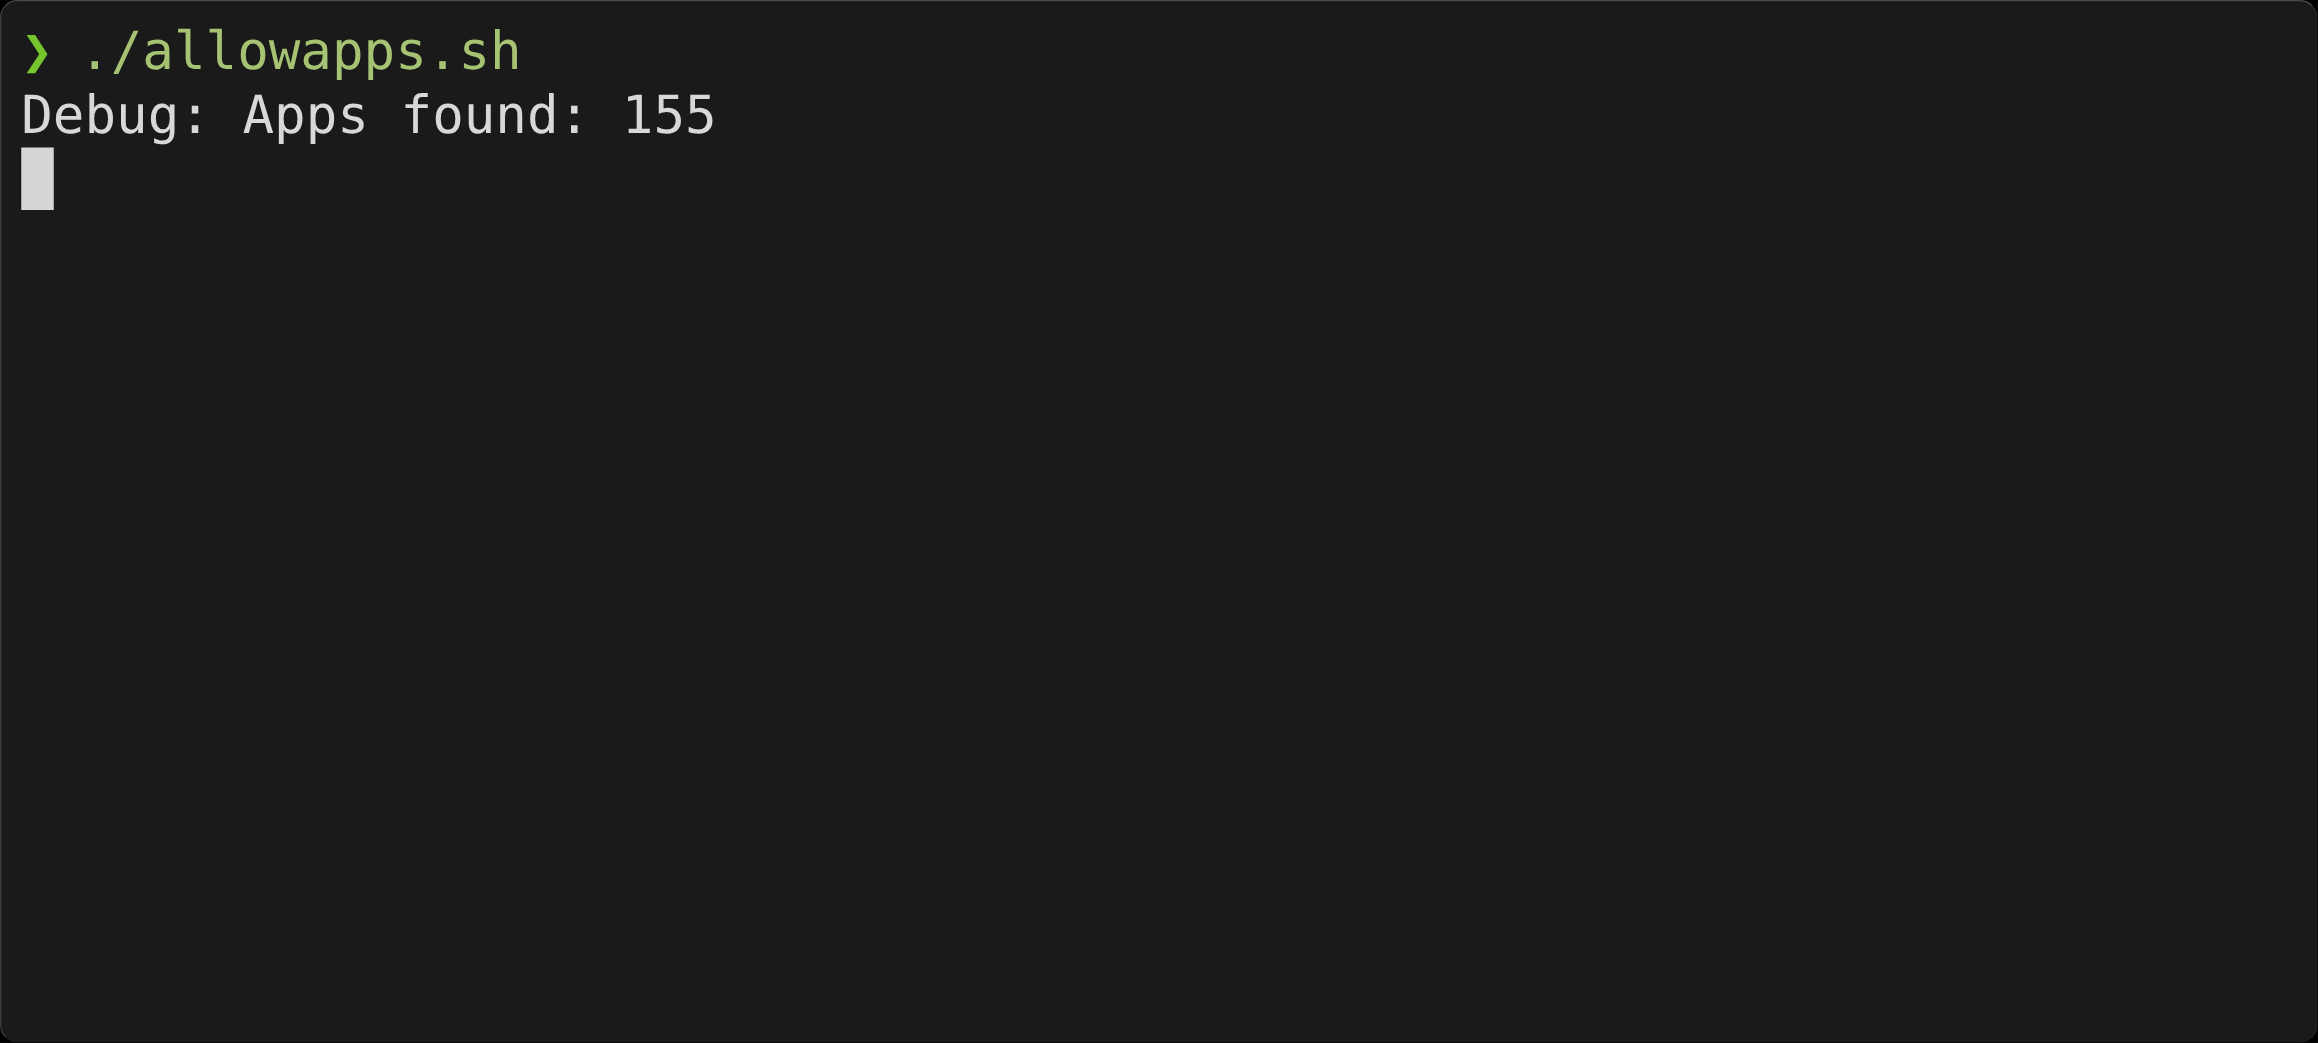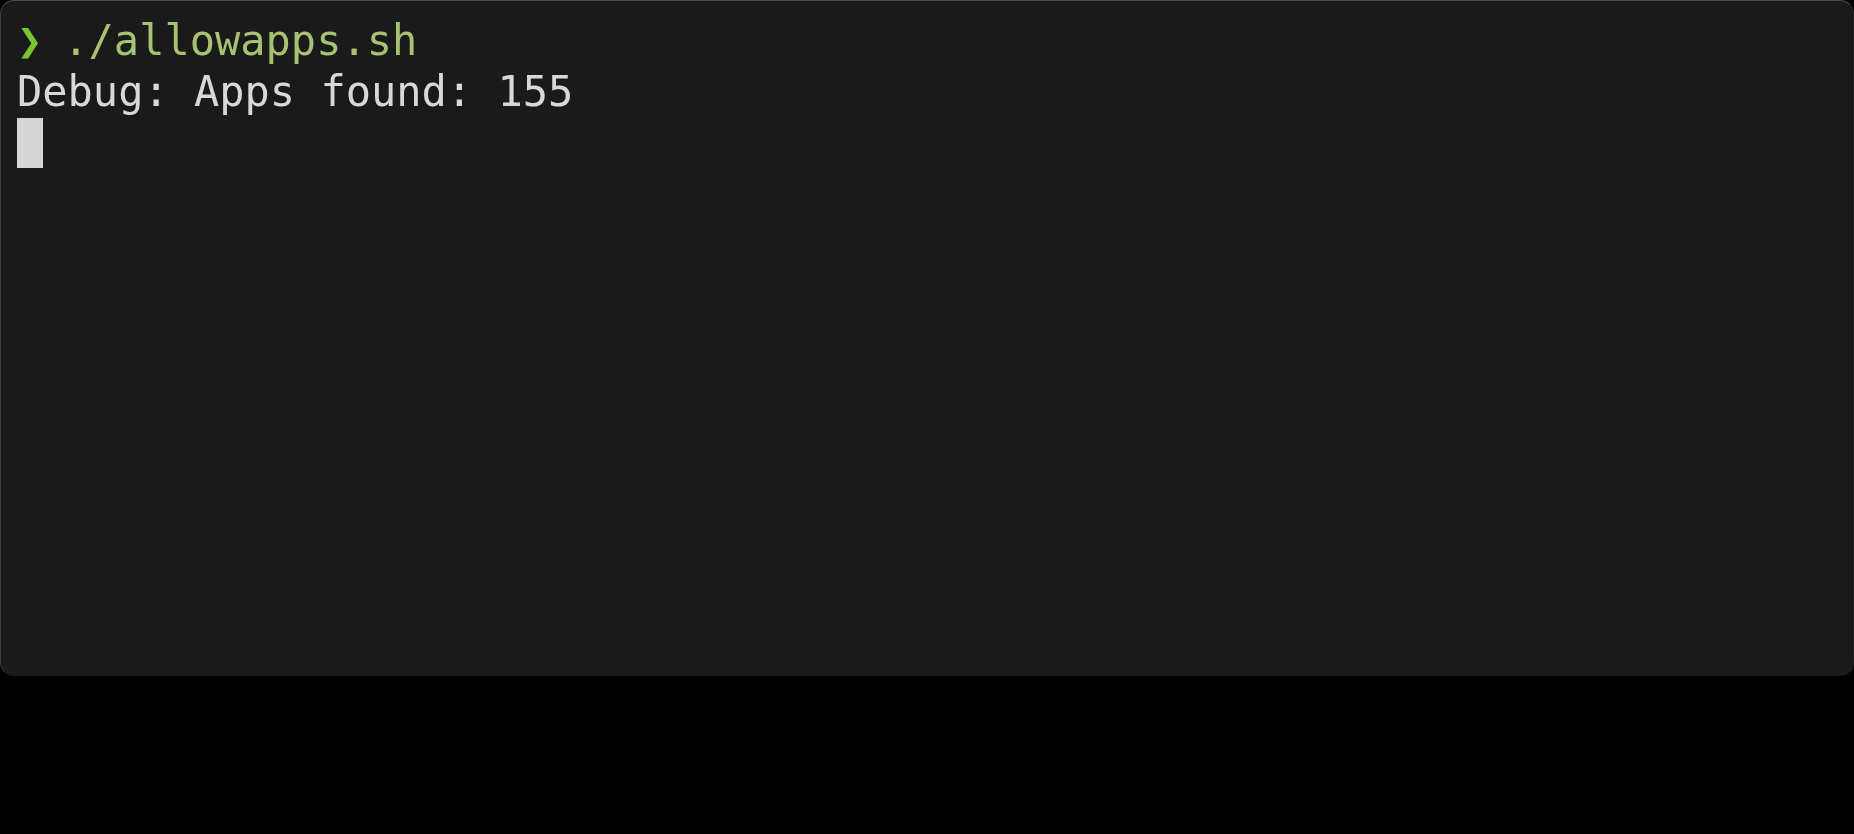--- a/index.html
+++ b/index.html
@@ -12,21 +12,21 @@
     height: 834px;
     overflow: hidden;
     font-family: "DejaVu Sans Mono", "Liberation Mono", monospace;
   }
 
   #terminal-window {
     position: absolute;
     left: 0;
     top: 0;
     width: 1854px;
-    height: 676px;
+    height: 834px;
     box-sizing: border-box;
     background: #1A1A1A;
     border-radius: 14px;
     border-top: 1px solid #4a4a4a;
     border-left: 1px solid #3f3f3f;
     border-right: 1px solid #262626;
     border-bottom: 1px solid #1d1d1d;
     overflow: hidden;
   }
 

